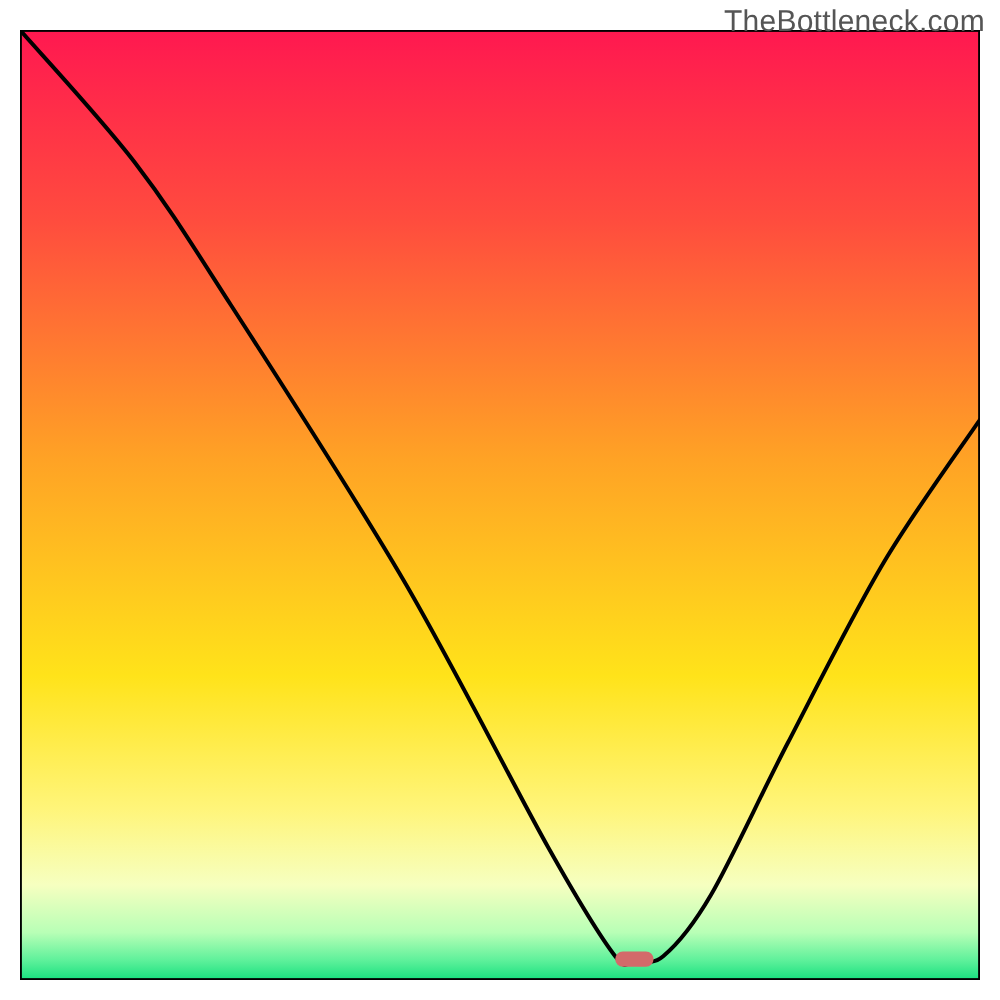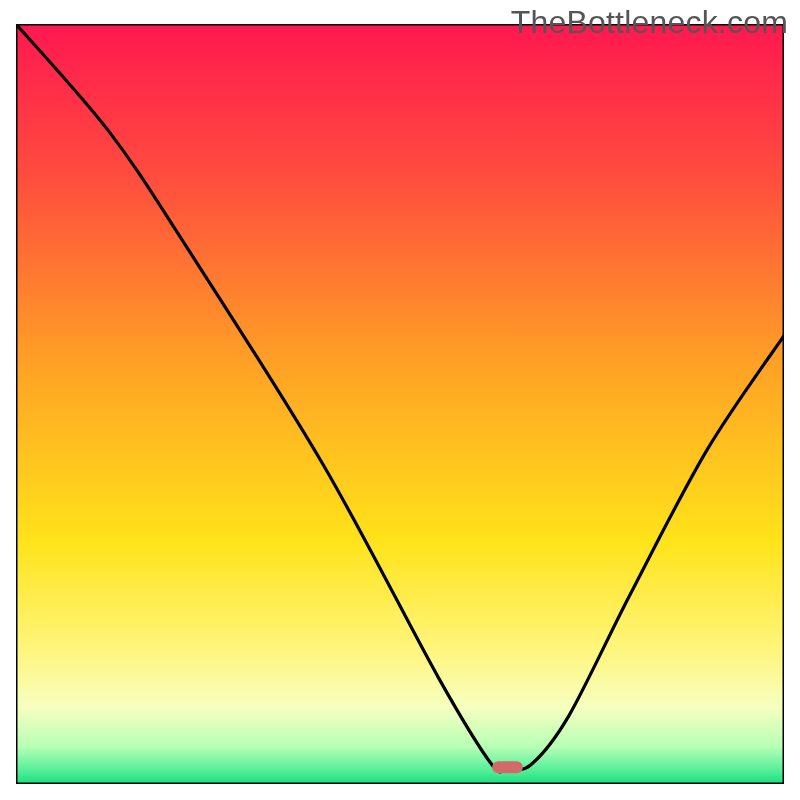--- a/index.html
+++ b/index.html
@@ -14,21 +14,21 @@
     position: relative;
     width: 800px;
     height: 800px;
     background: #fff;
   }
   .watermark {
     position: absolute;
     top: 4px;
     right: 12px;
     color: #555;
-    font-size: 32px;
+    font-size: 24px;
     font-weight: 500;
     z-index: 10;
     letter-spacing: 0.2px;
   }
   .plot-area {
     position: absolute;
     left: 16px;
     top: 24px;
     width: 768px;
     height: 760px;

